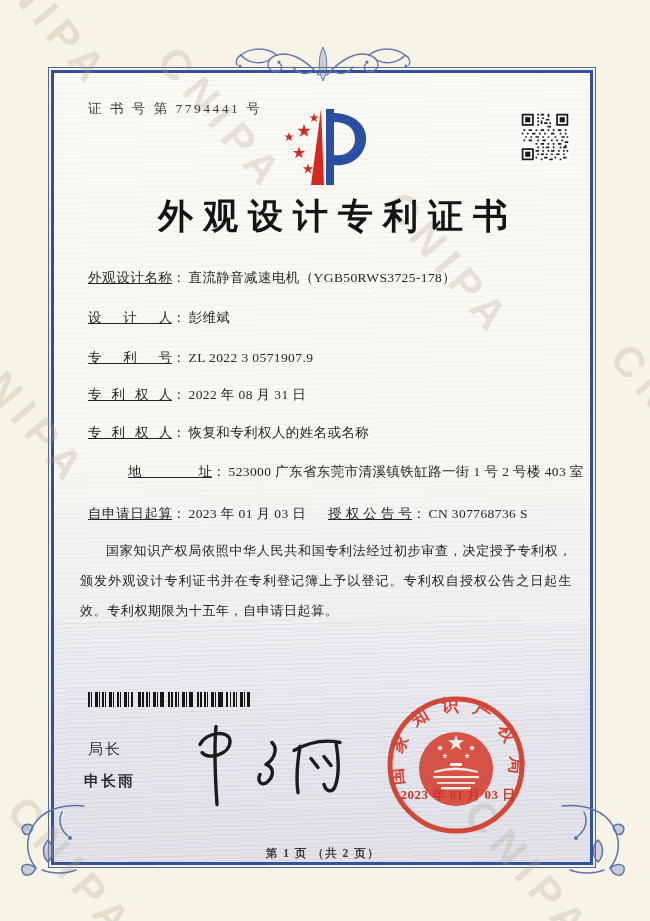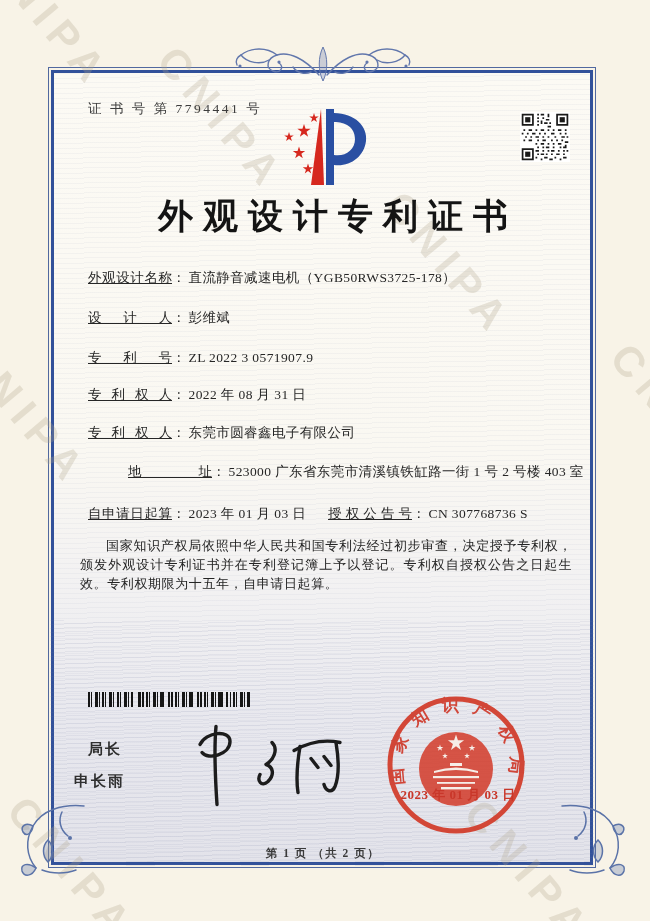--- a/index.html
+++ b/index.html
@@ -54,35 +54,35 @@
   .row.r3{top:117px;} .row.r4{top:155px;} .row.r5{top:194px;margin-left:40px;} .row.r6{top:236px;}
   .row .grp2{position:absolute;left:240px;top:0;white-space:nowrap;}
   .lbl{
     display:inline-block;width:84px;vertical-align:bottom;
     text-align:justify;text-align-last:justify;letter-spacing:0;text-decoration:underline;
   }
   .lbl5{width:84px;}
   .val{padding-left:3px;letter-spacing:0.4px;}
   
   .paras{position:absolute;left:80px;top:536px;width:492px;z-index:3;
-    font-size:13px;line-height:19px;letter-spacing:0.6px;color:#242424;text-align:justify;}
+    font-size:13px;line-height:30px;letter-spacing:0.6px;color:#242424;text-align:justify;}
   .paras p{margin:0 0 10px 0;text-indent:2em;}
   
   .barcode{
     position:absolute;left:88px;top:692px;width:162px;height:15px;z-index:3;
     background:repeating-linear-gradient(90deg,
       #161616 0 2px, rgba(0,0,0,0) 2px 3px,
       #161616 3px 4px, rgba(0,0,0,0) 4px 7px,
       #161616 7px 10px, rgba(0,0,0,0) 10px 11px,
       #161616 11px 12px, rgba(0,0,0,0) 12px 14.5px);
   }
   
   .sig-title{position:absolute;left:88px;top:740px;z-index:3;
-    font-family:"Liberation Sans","DejaVu Sans",sans-serif;font-weight:700;font-size:15px;color:#303030;letter-spacing:2px;}
-  .sig-name{position:absolute;left:74px;top:772px;z-index:3;
+    font-family:"Liberation Sans","DejaVu Sans",sans-serif;font-weight:400;font-size:15px;color:#303030;letter-spacing:2px;}
+  .sig-name{position:absolute;left:84px;top:772px;z-index:3;
     font-family:"Liberation Sans","DejaVu Sans",sans-serif;font-weight:700;font-size:15px;color:#303030;letter-spacing:2px;}
   .sig-script{position:absolute;left:188px;top:716px;width:160px;height:96px;z-index:3;}
   
   .seal{position:absolute;left:384px;top:693px;width:144px;height:144px;z-index:4;}
   .seal-date{
     position:absolute;left:374px;top:786px;width:168px;z-index:5;
     text-align:center;font-size:13px;font-weight:600;color:#c9372a;letter-spacing:0.5px;
   }
   
   .page-info{position:absolute;left:48px;top:846px;width:550px;z-index:3;
@@ -190,21 +190,21 @@
   <div class="row r1">
     <span class="lbl">设计人</span><span>：</span><span class="val">彭维斌</span>
   </div>
   <div class="row r2">
     <span class="lbl">专利号</span><span>：</span><span class="val">ZL 2022 3 0571907.9</span>
   </div>
   <div class="row r3">
     <span class="lbl">专利权人</span><span>：</span><span class="val">2022 年 08 月 31 日</span>
   </div>
   <div class="row r4">
-    <span class="lbl">专利权人</span><span>：</span><span class="val">东莞市圆睿鑫电子有限公司</span>
+    <span class="lbl">专利权人</span><span>：</span><span class="val">恢复和专利权人的姓名或名称</span>
   </div>
   <div class="row r5">
     <span class="lbl">地址</span><span>：</span><span class="val">523000 广东省东莞市清溪镇铁缸路一街 1 号 2 号楼 403 室</span>
   </div>
   <div class="row r6">
     <span class="lbl lbl5">自申请日起算</span><span>：</span><span class="val">2023 年 01 月 03 日</span>
     <span class="grp2">
       <span class="lbl lbl5">授权公告号</span><span>：</span><span class="val">CN 307768736 S</span>
     </span>
   </div>

